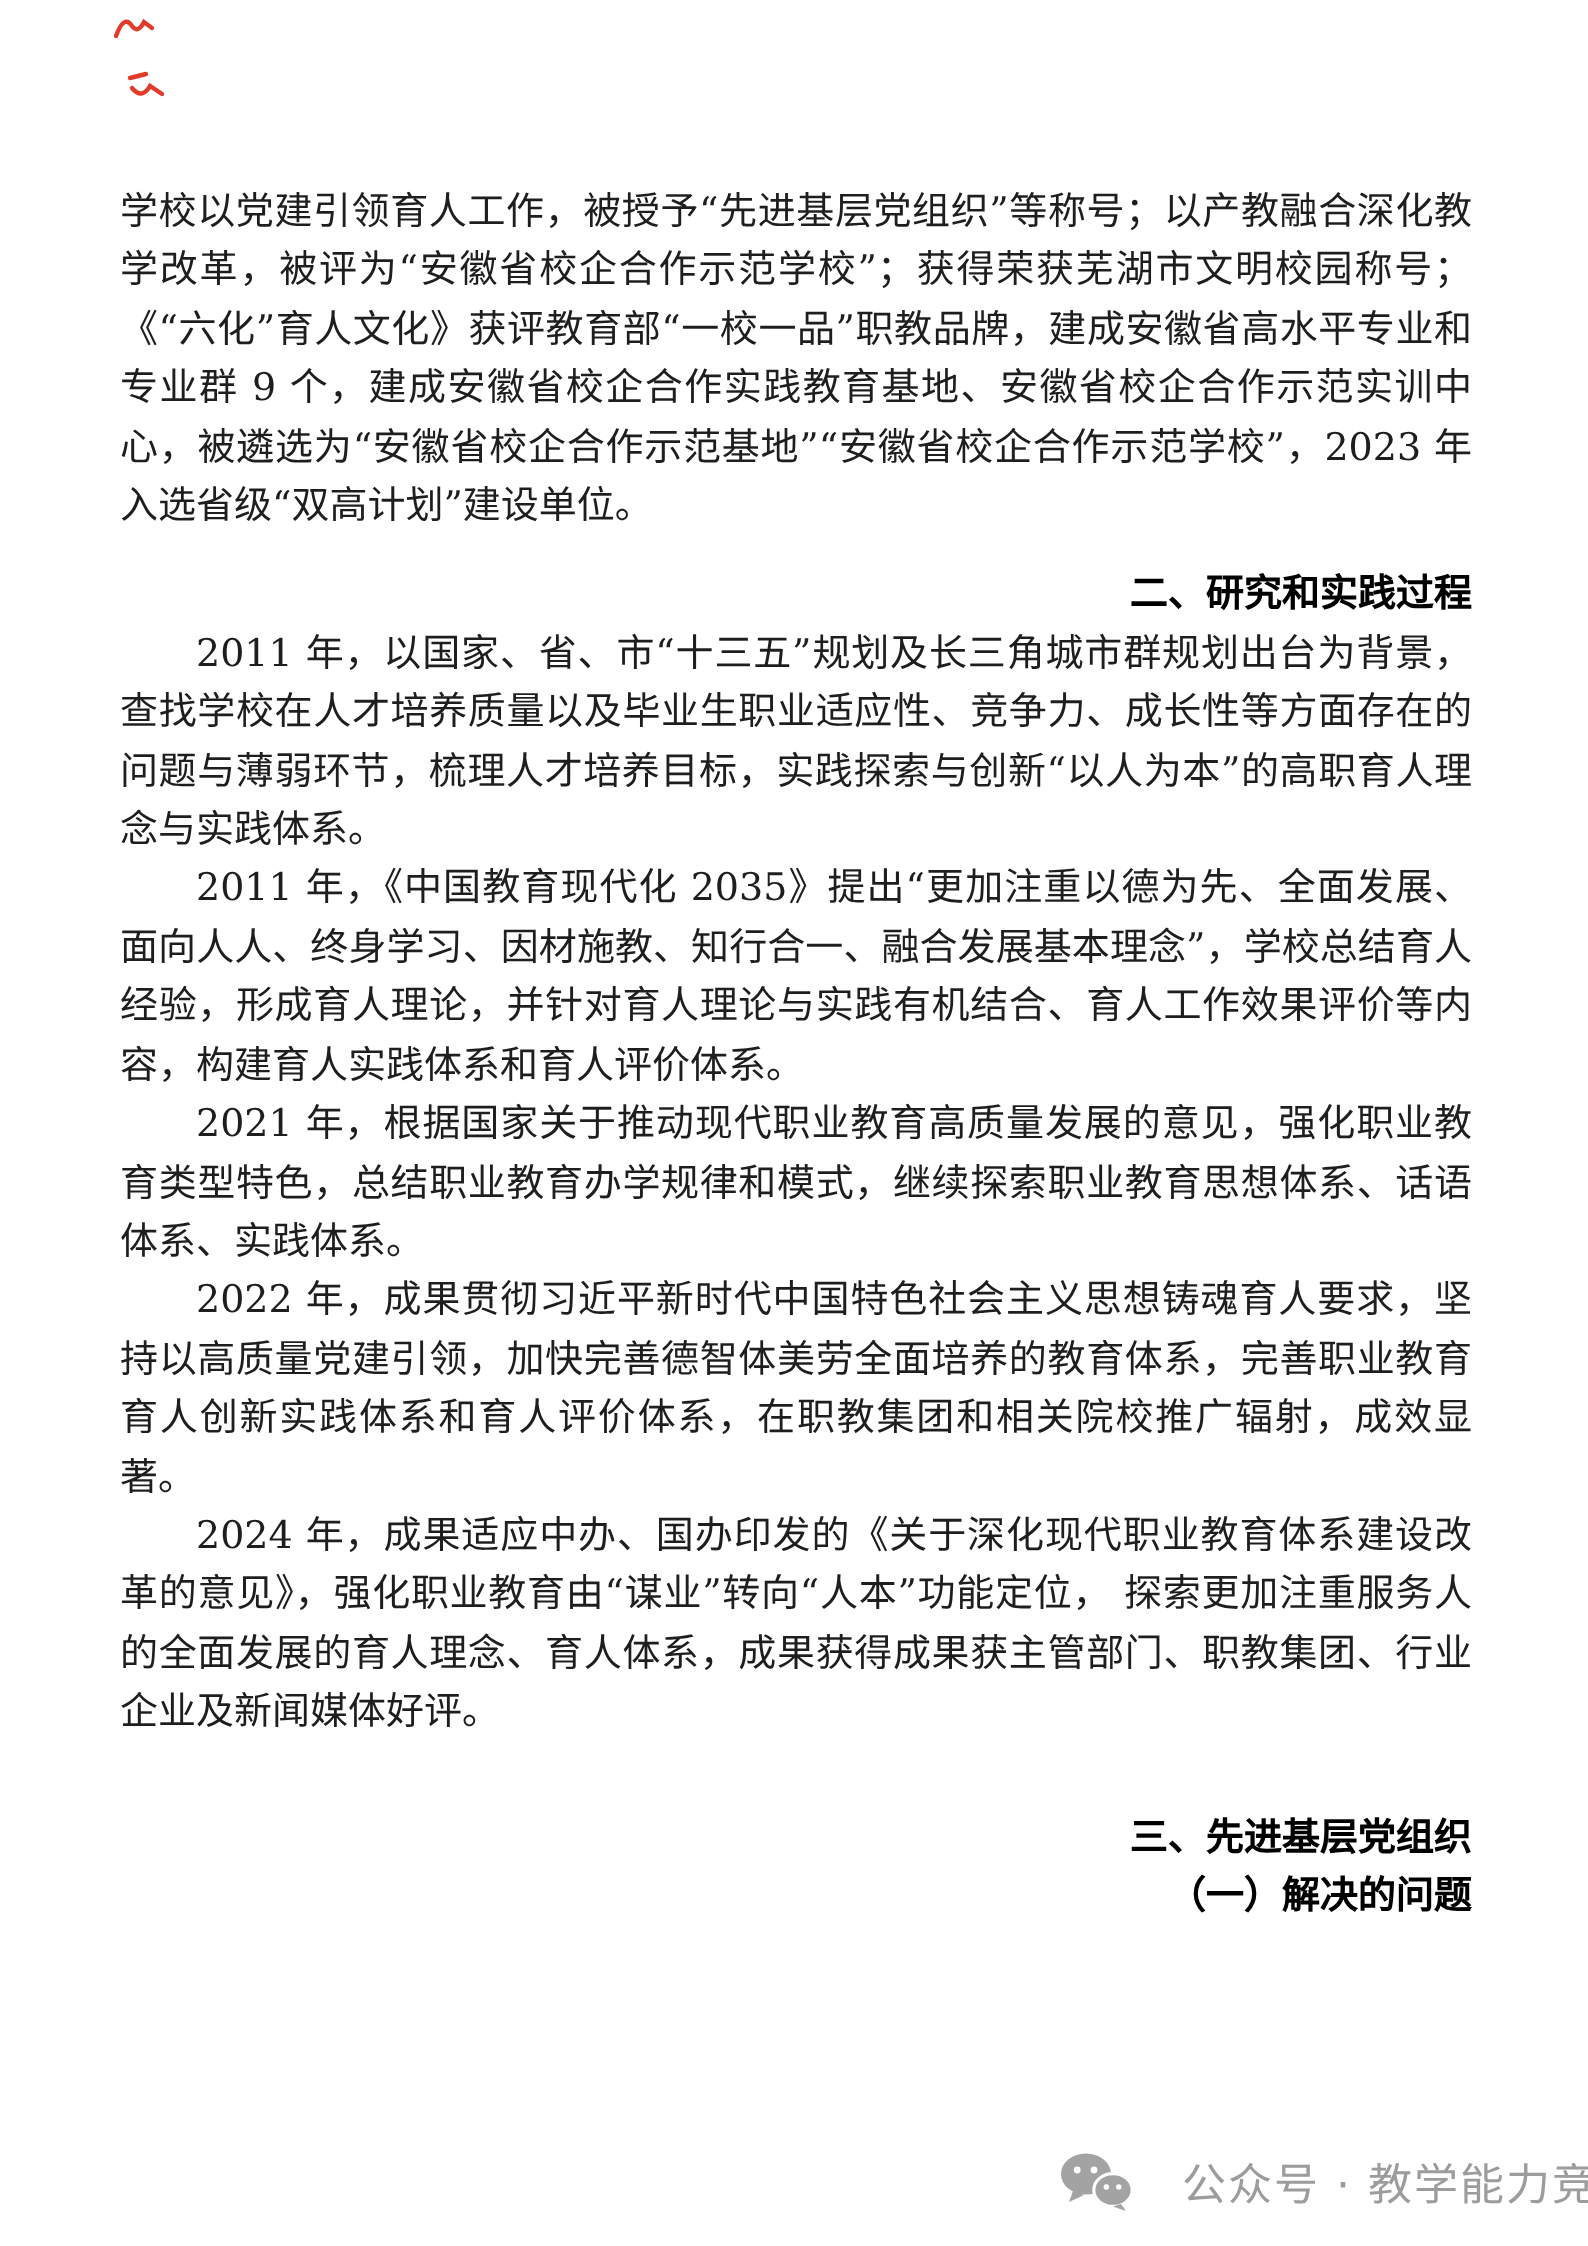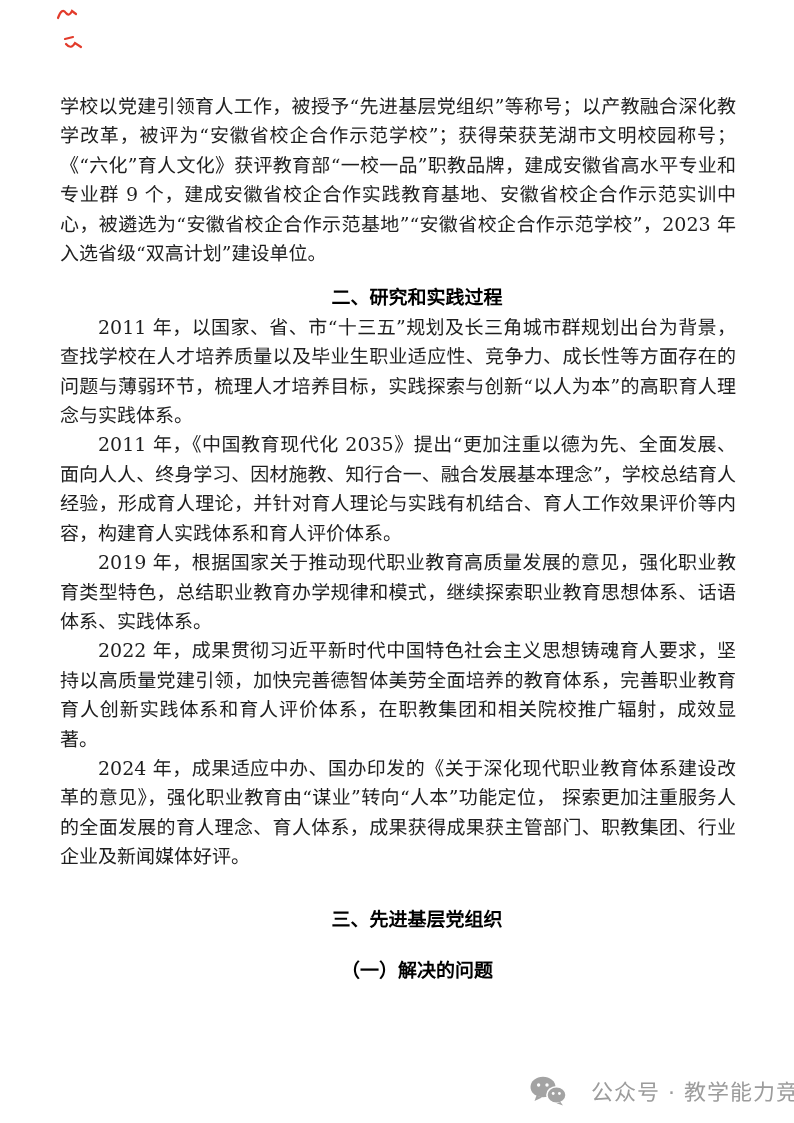--- a/index.html
+++ b/index.html
@@ -39,25 +39,25 @@
     margin: 0;
     text-indent: 2em;
   }
   .content p.continuation {
     text-indent: 0;
   }
   .content p.heading {
     font-family: "DejaVu Sans", "Liberation Sans", sans-serif;
     font-weight: bold;
     color: #000000;
-    text-align: center;
+    text-align: right;
   }
   .content p.h-sec2 { margin-top: 15px; }
   .content p.h-sec3 { margin-top: 33px; }
-  .content p.h-sub  { margin-top: 22px; }
+  .content p.h-sub  { }
 
   .watermark {
     position: absolute;
     right: 16px;
     bottom: 17px;
     display: flex;
     align-items: flex-end;
     gap: 24px;
     color: #9c9c9c;
     font-family: "DejaVu Sans", "Liberation Sans", sans-serif;
@@ -82,21 +82,21 @@
   <div class="content">
     <p class="continuation">学校以党建引领育人工作，被授予“先进基层党组织”等称号；以产教融合深化教学改革，被评为“安徽省校企合作示范学校”；获得荣获芜湖市文明校园称号；《“六化”育人文化》获评教育部“一校一品”职教品牌，建成安徽省高水平专业和专业群 9 个，建成安徽省校企合作实践教育基地、安徽省校企合作示范实训中心，被遴选为“安徽省校企合作示范基地”“安徽省校企合作示范学校”，2023 年入选省级“双高计划”建设单位。</p>
 
     <p class="heading h-sec2">二、研究和实践过程</p>
 
 
     <p>2011 年，以国家、省、市“十三五”规划及长三角城市群规划出台为背景，查找学校在人才培养质量以及毕业生职业适应性、竞争力、成长性等方面存在的问题与薄弱环节，梳理人才培养目标，实践探索与创新“以人为本”的高职育人理念与实践体系。</p>
 
     <p>2011 年，《中国教育现代化 2035》提出“更加注重以德为先、全面发展、面向人人、终身学习、因材施教、知行合一、融合发展基本理念”，学校总结育人经验，形成育人理论，并针对育人理论与实践有机结合、育人工作效果评价等内容，构建育人实践体系和育人评价体系。</p>
 
-    <p>2019 年，根据国家关于推动现代职业教育高质量发展的意见，强化职业教育类型特色，总结职业教育办学规律和模式，继续探索职业教育思想体系、话语体系、实践体系。</p>
+    <p>2021 年，根据国家关于推动现代职业教育高质量发展的意见，强化职业教育类型特色，总结职业教育办学规律和模式，继续探索职业教育思想体系、话语体系、实践体系。</p>
 
     <p>2022 年，成果贯彻习近平新时代中国特色社会主义思想铸魂育人要求，坚持以高质量党建引领，加快完善德智体美劳全面培养的教育体系，完善职业教育育人创新实践体系和育人评价体系，在职教集团和相关院校推广辐射，成效显著。</p>
 
     <p>2024 年，成果适应中办、国办印发的《关于深化现代职业教育体系建设改革的意见》，强化职业教育由“谋业”转向“人本”功能定位， 探索更加注重服务人的全面发展的育人理念、育人体系，成果获得成果获主管部门、职教集团、行业企业及新闻媒体好评。</p>
 
     <p class="heading h-sec3">三、先进基层党组织</p>
 
     <p class="heading h-sub">（一）解决的问题</p>
   </div>
 

